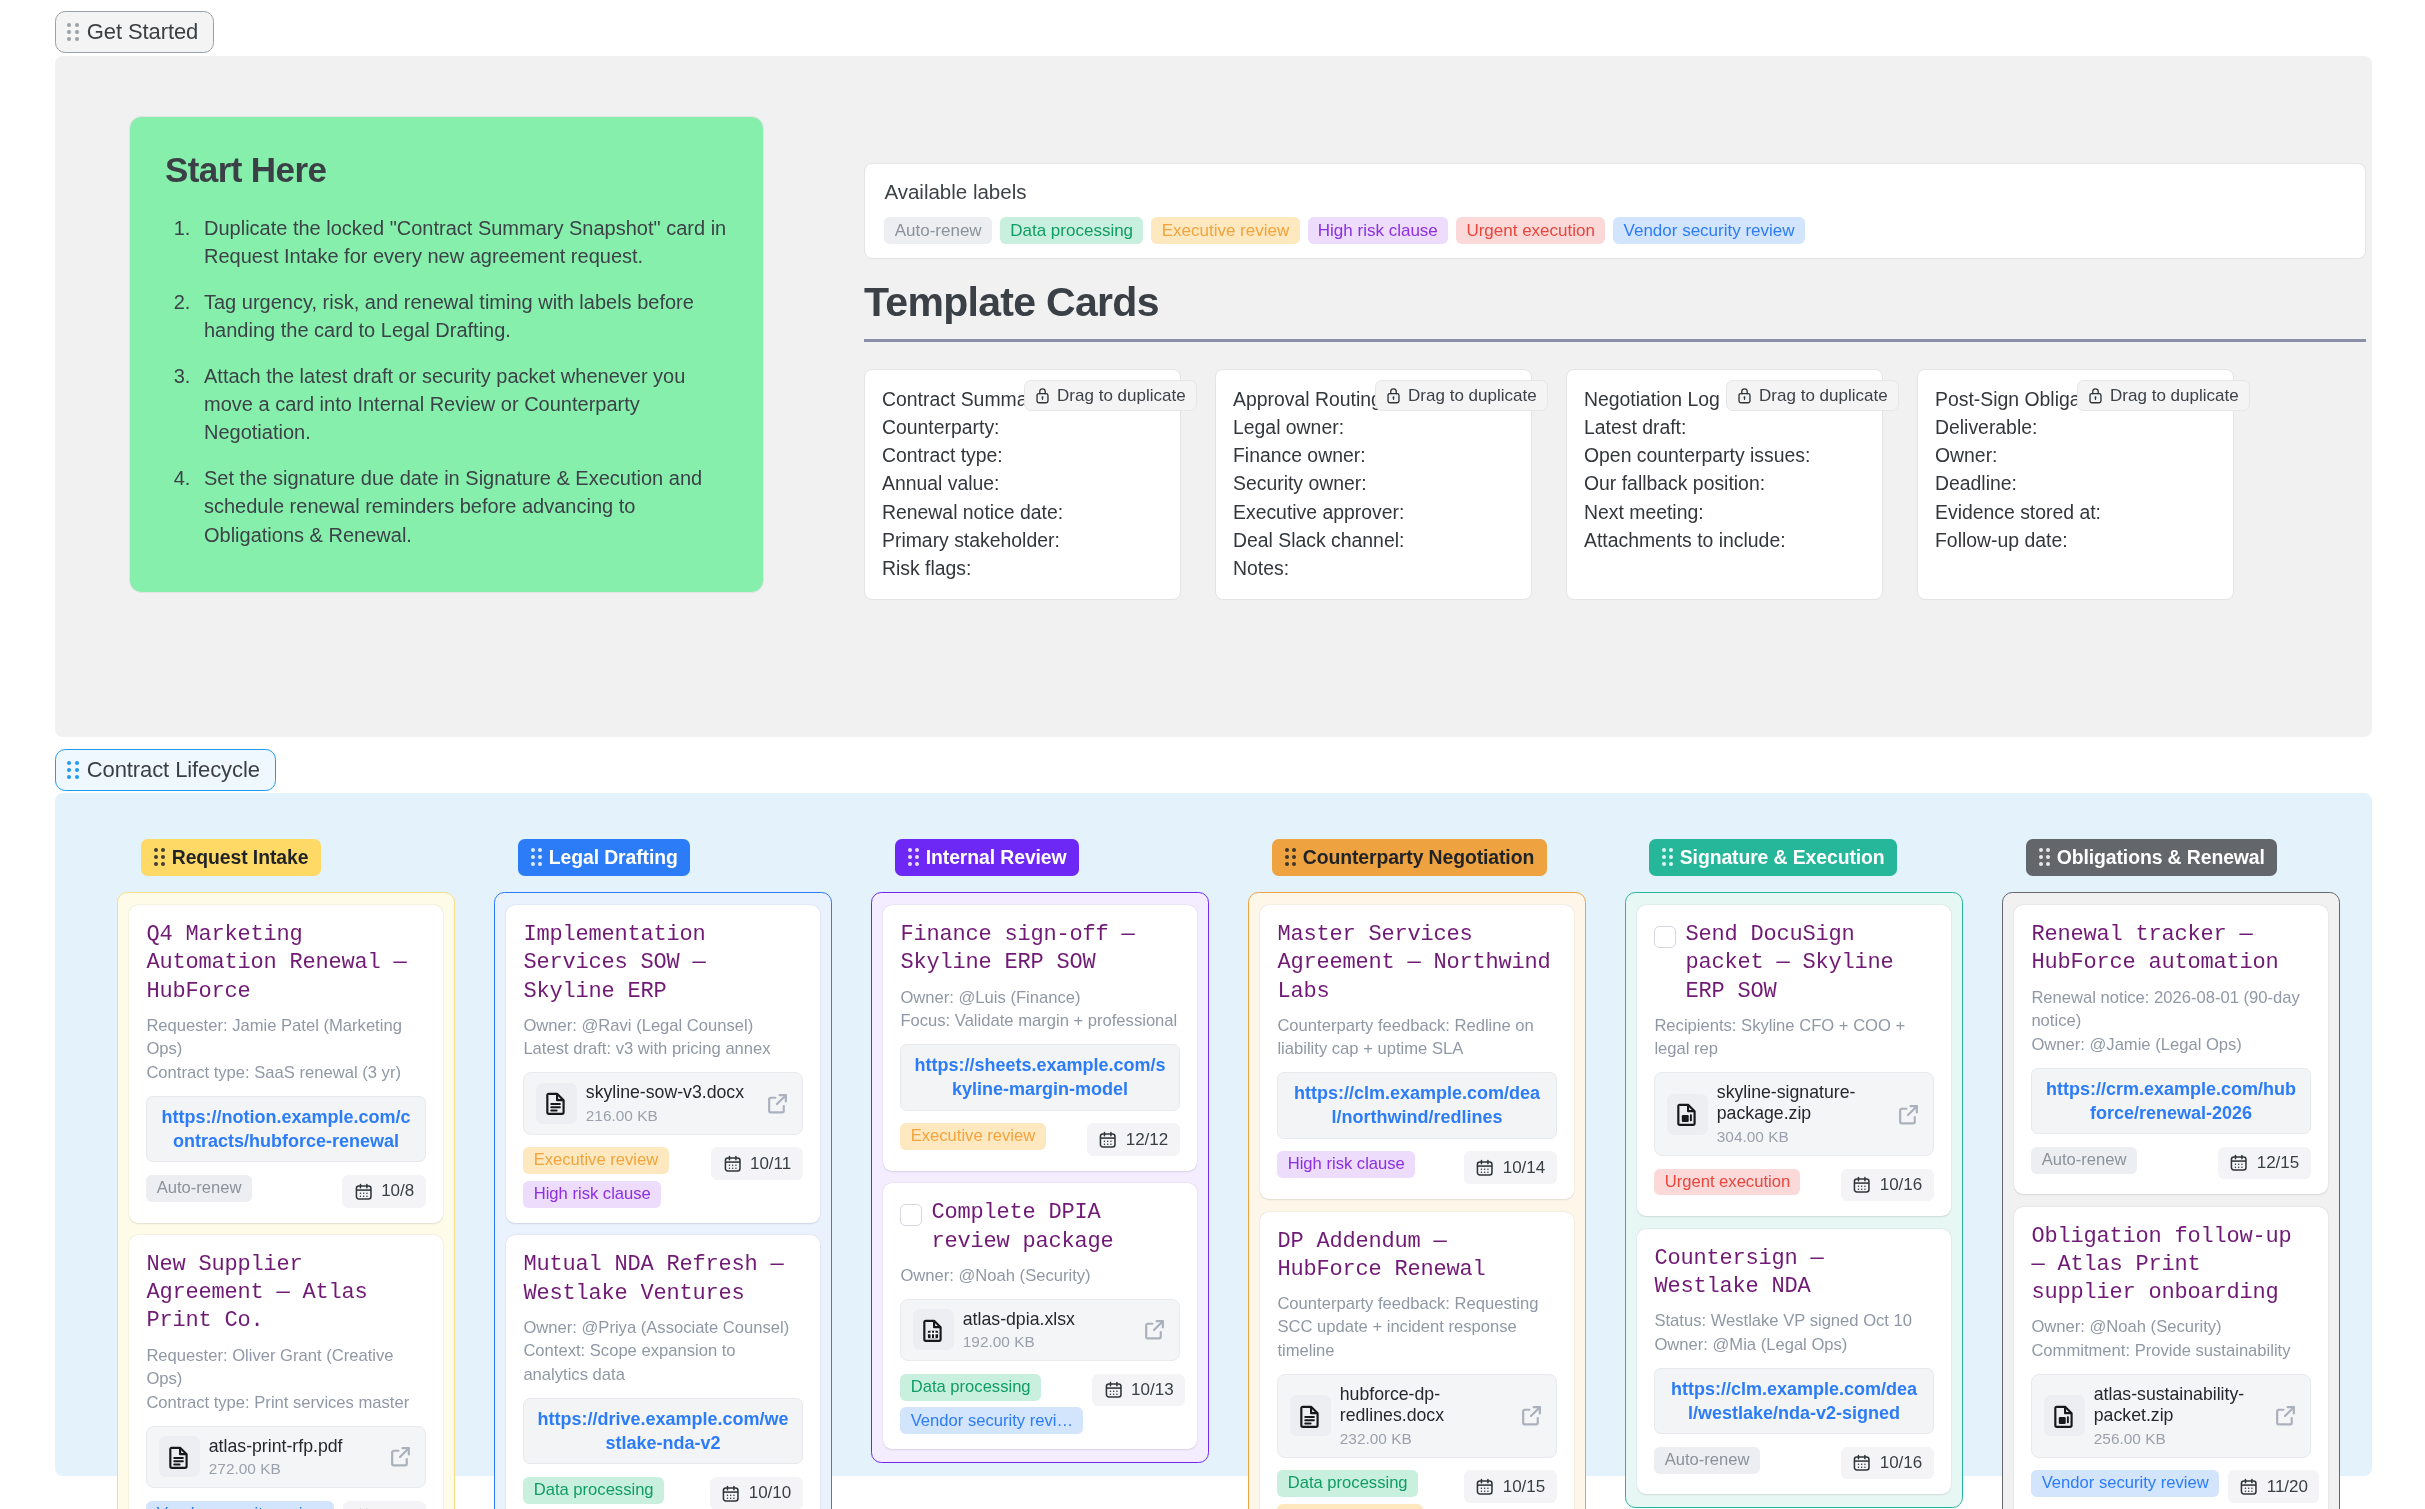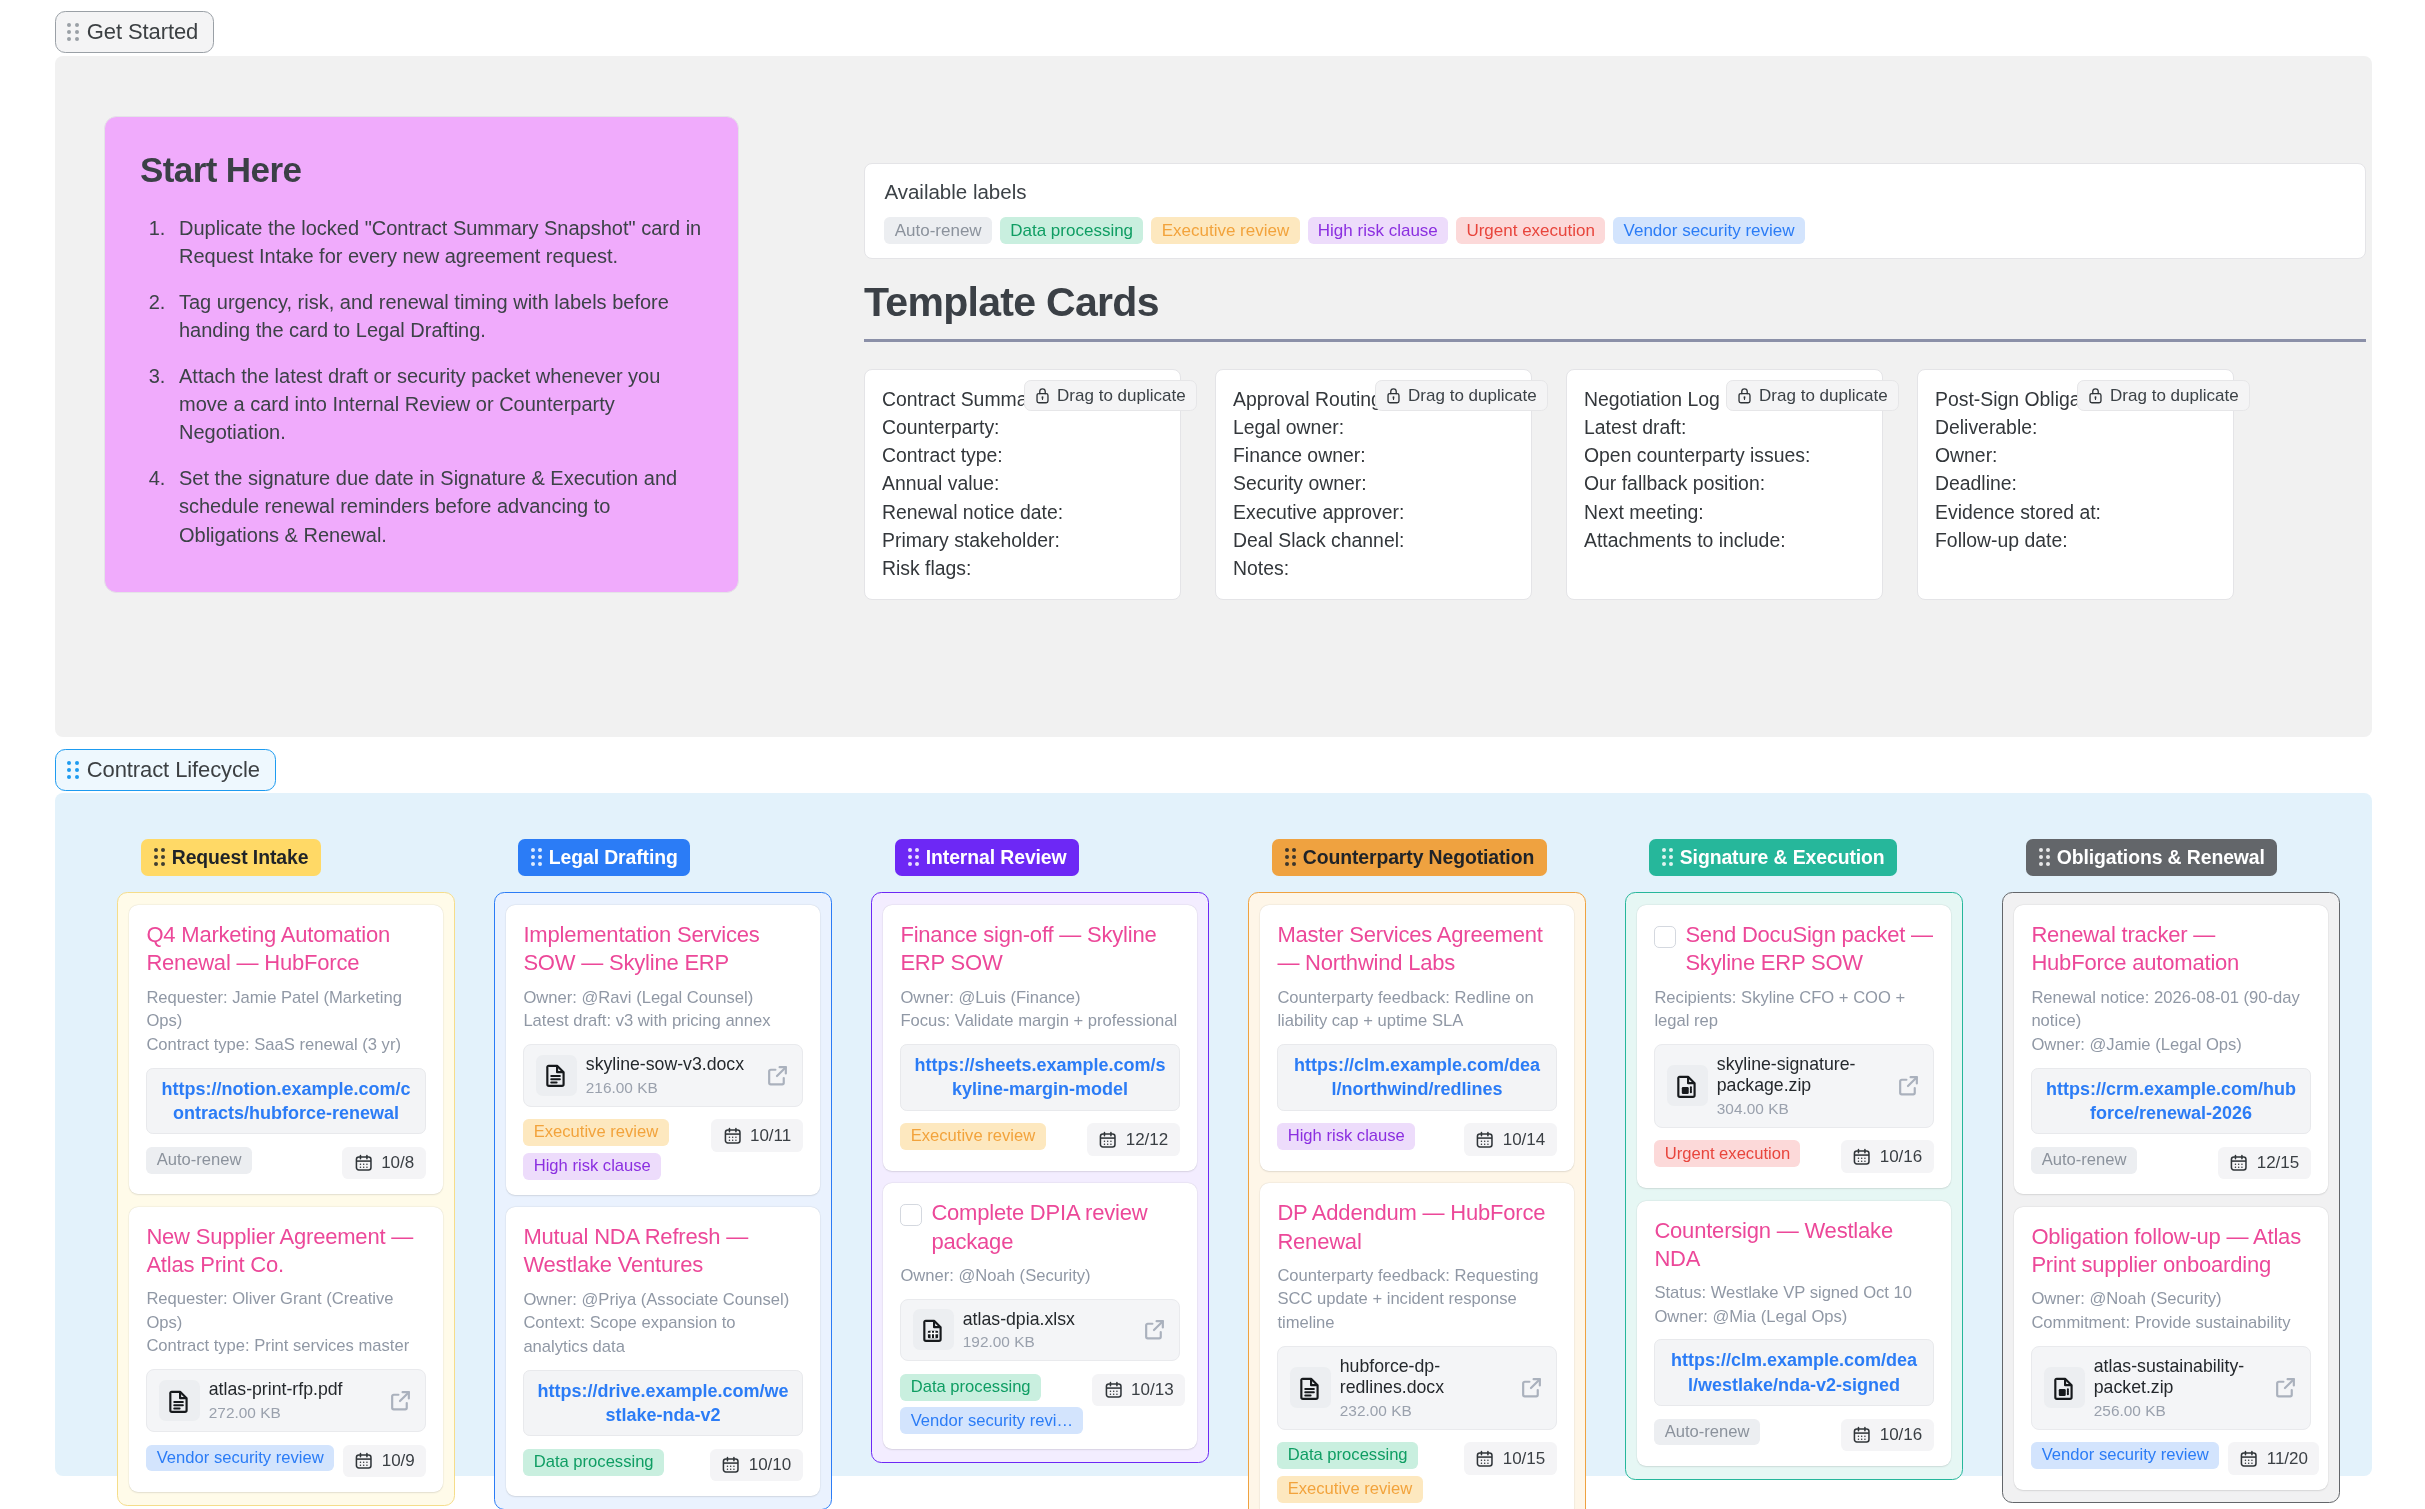--- a/index.html
+++ b/index.html
@@ -31,23 +31,23 @@
   .section-tab.active .grip i { background: #1d9bf0; }
 
   
   .getstarted-tabwrap { position: absolute; left: 55px; top: 11.4px; }
   .getstarted-panel {
     position: absolute; left: 55px; top: 56px;
     width: 2317px; height: 681px;
     background: #f1f1f1; border-radius: 8px;
   }
   .start-here {
-    position: absolute; left: 49px; top: 60px;
+    position: absolute; left: 74px; top: 60px;
     width: 635px; min-height: 337px;
-    background: #f0abfc; border: 1.1px solid #e4e4e7; border-radius: 12.6px;
+    background: #86efac; border: 1.1px solid #e4e4e7; border-radius: 12.6px;
     padding: 33px 35px 26px 35px;
   }
   .start-here h1 {
     font-size: 35px; font-weight: 700; letter-spacing: -0.6px;
     color: #3b4046; margin-bottom: 24px;
   }
   .start-here ol { margin-left: 31px; }
   .start-here li {
     font-size: 20px; line-height: 1.42; color: #3c4247;
     margin-bottom: 17px; padding-left: 8px;
@@ -128,22 +128,23 @@
     background: #ffffff; border-radius: 9px;
     padding: 16px 17px 15px 17px;
     box-shadow: 0 0.6px 1.7px rgba(0,0,0,.10), 0 0 0 0.6px rgba(0,0,0,.035);
   }
   .card-head { display: flex; align-items: flex-start; gap: 9px; }
   .cbox {
     flex: 0 0 auto; width: 22px; height: 22px; margin-top: 4.6px;
     border: 1.7px solid #d4d8df; border-radius: 5.1px; background: #fff;
   }
   .card-title {
-    font-size: 22px; line-height: 1.28; color: #ec4899; font-weight: 400;
+    font-size: 22px; line-height: 1.28; color: #701a75; font-weight: 400;
     letter-spacing: -0.2px;
+    font-family: Liberation Mono, monospace;
   }
   .card-meta { margin-top: 8px; }
   .card-meta div {
     font-size: 16.6px; line-height: 1.42; color: #9098a5;
   }
   .link-box {
     margin-top: 11.4px;
     background: #f3f4f6; border: 1.1px solid #e8e9ec; border-radius: 6.8px;
     padding: 8px 11.4px;
   }

